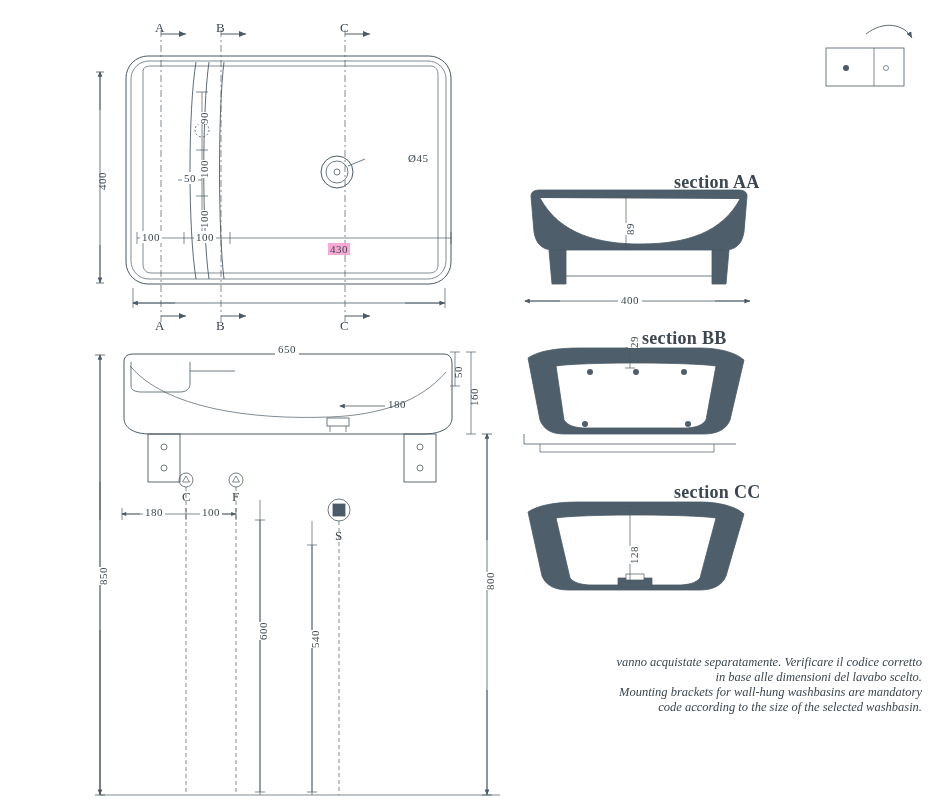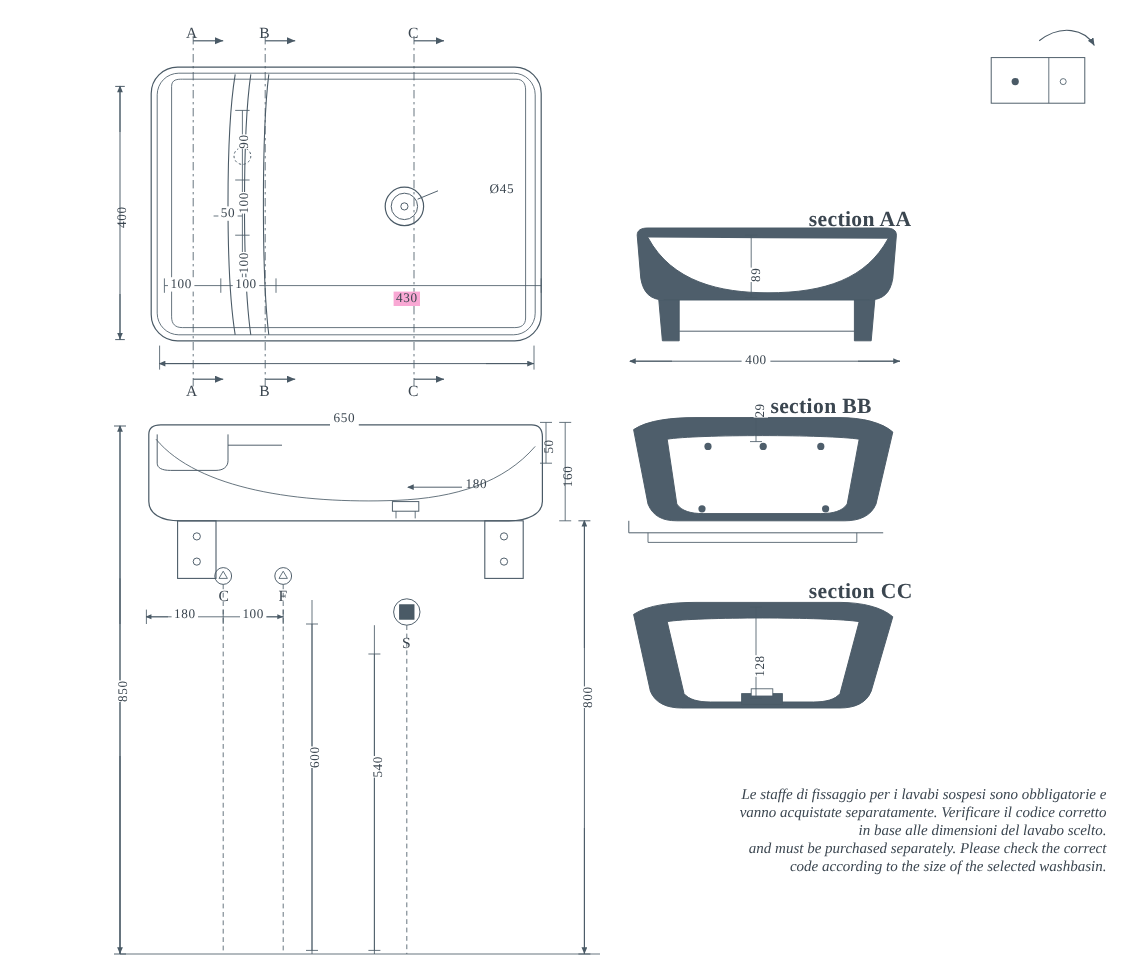--- a/index.html
+++ b/index.html
@@ -263,18 +263,17 @@
 <div class="lbl dim vert" style="left:624px;top:235px;background:#fff;">89</div>
 <div class="lbl dim" style="left:618px;top:294px;background:#fff;padding:0 3px;">400</div>
 
 <div class="lbl sec-title" style="left:642px;top:328px;">section BB</div>
 <div class="lbl dim vert" style="left:628px;top:348px;background:#fff;">29</div>
 
 <div class="lbl sec-title" style="left:674px;top:482px;text-align:center;">section CC</div>
 <div class="lbl dim vert" style="left:628px;top:564px;background:#fff;">128</div>
 
 <div class="note">
-  <div>Le staffe di fissaggio per i lavabi sospesi sono obbligatorie e</div>
   <div>vanno acquistate separatamente. Verificare il codice corretto</div>
   <div>in base alle dimensioni del lavabo scelto.</div>
-  <div>and must be purchased separately. Please check the correct</div>
+  <div>Mounting brackets for wall-hung washbasins are mandatory</div>
   <div>code according to the size of the selected washbasin.</div>
 </div>
 
 </body></html>

